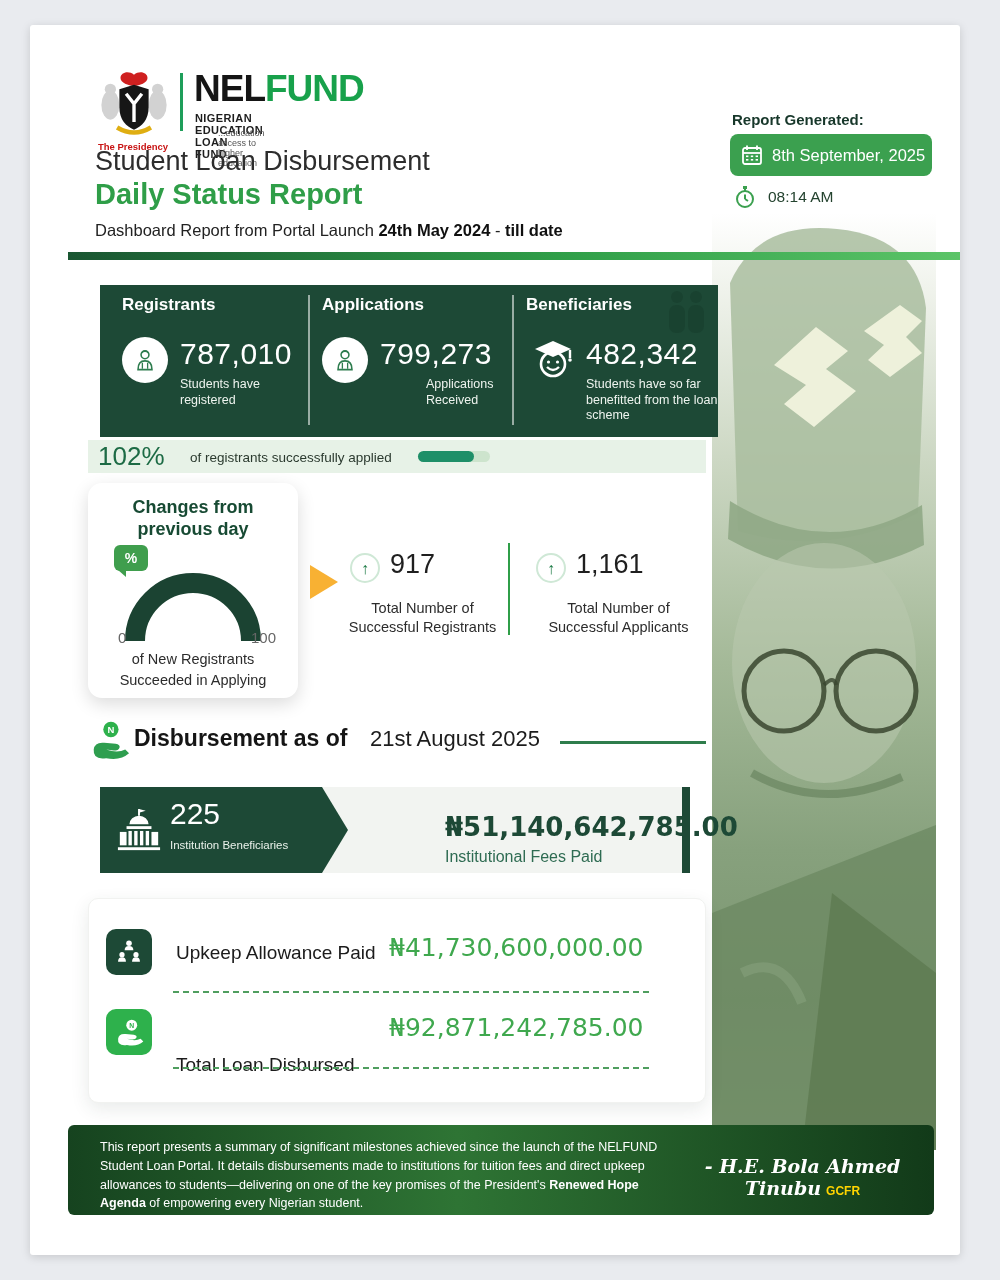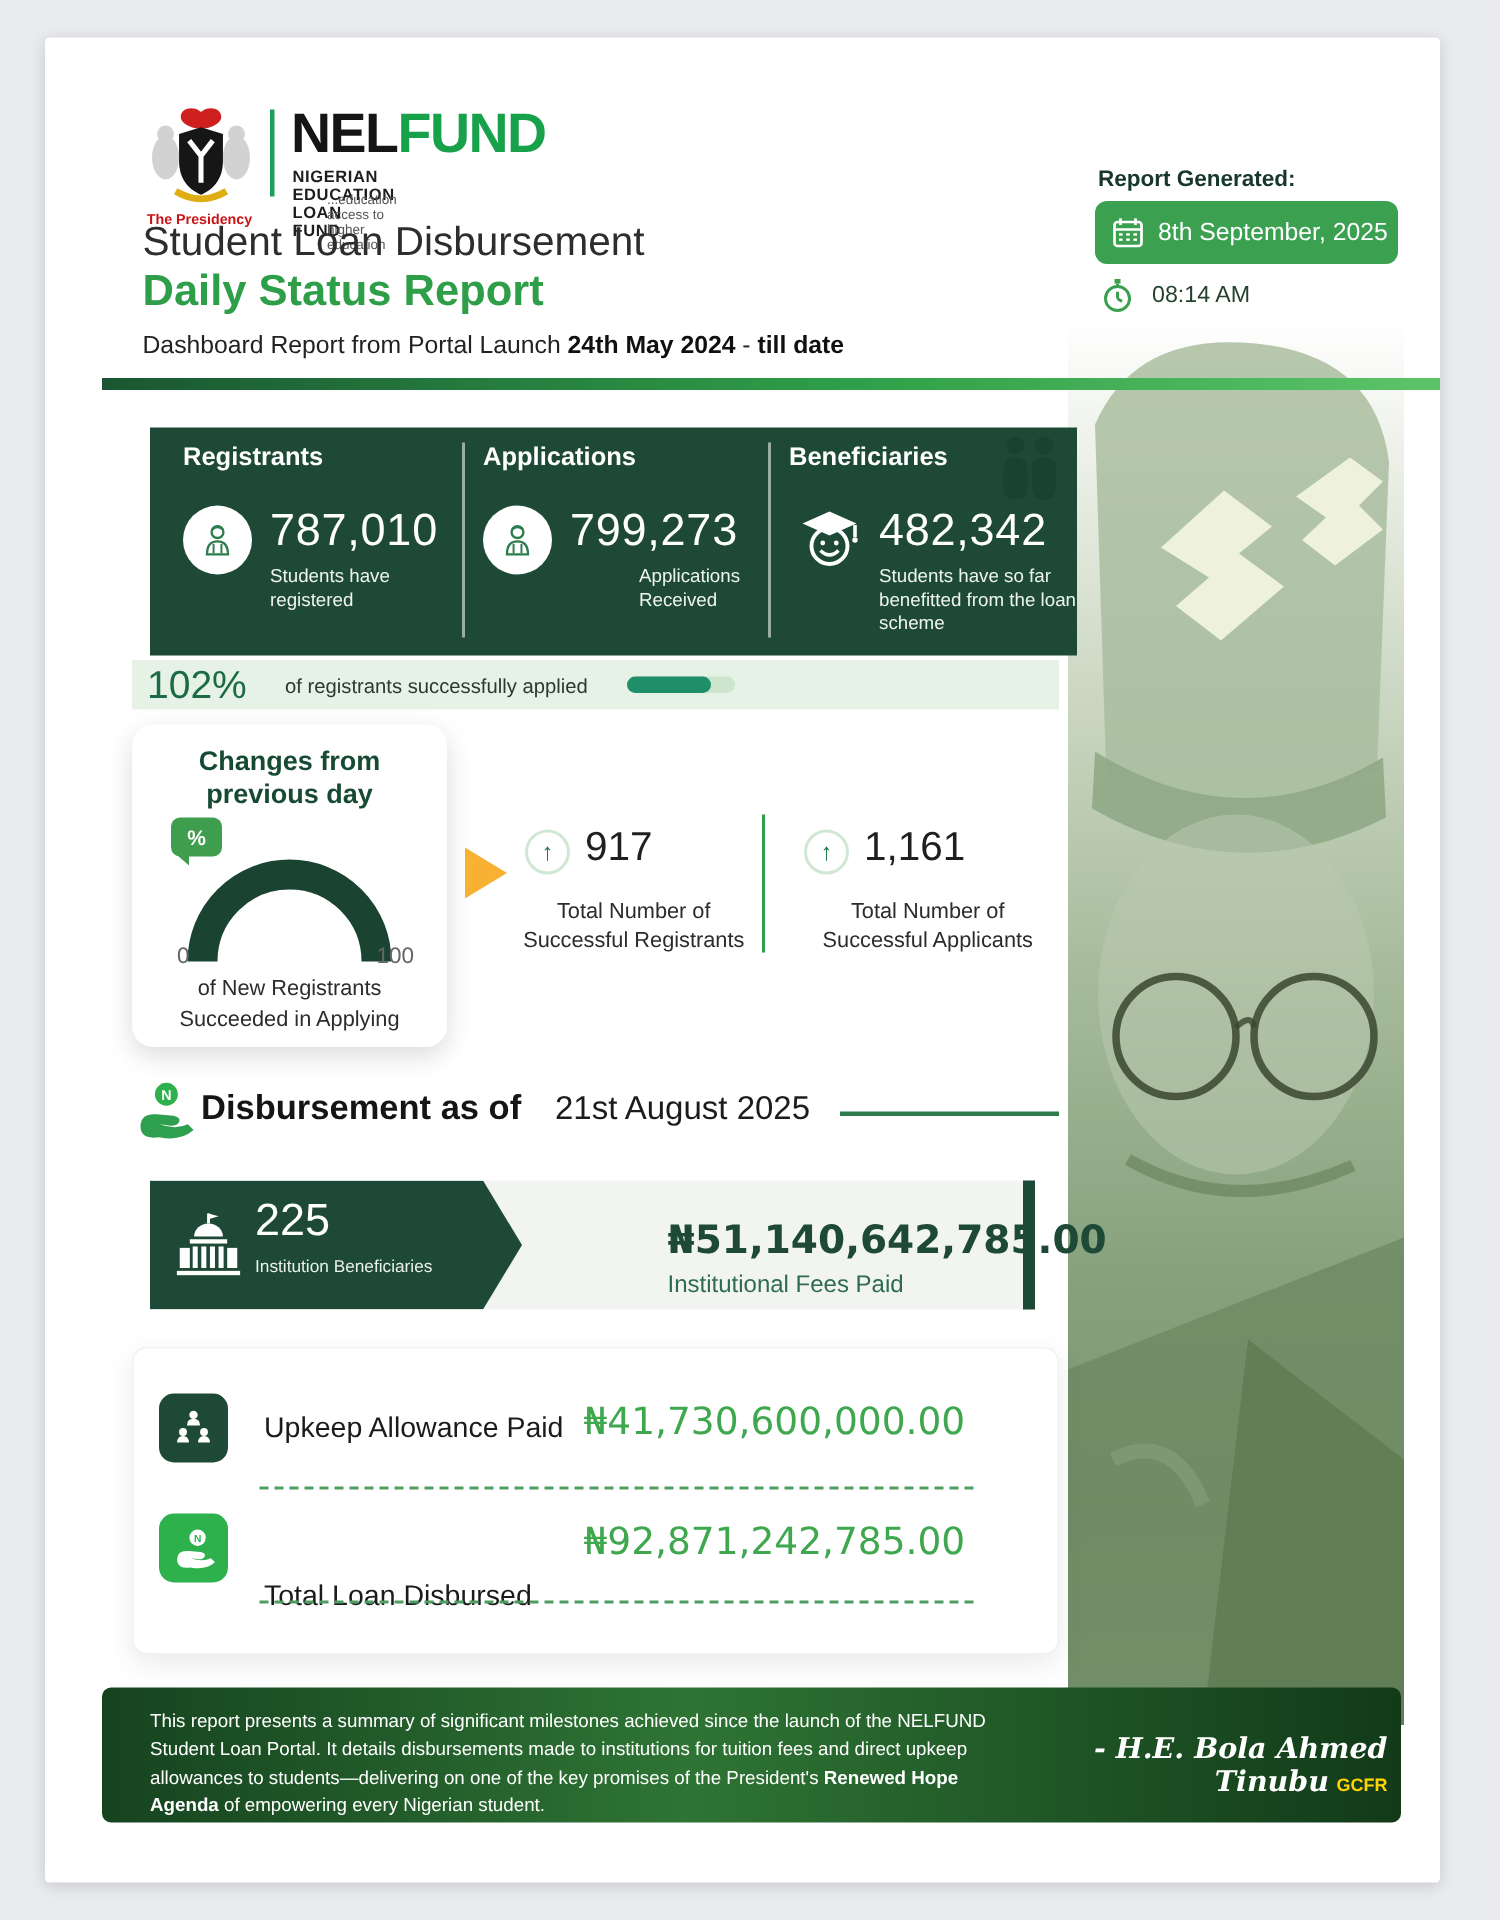--- a/index.html
+++ b/index.html
@@ -113,21 +113,21 @@
   .t-icon.dark { background:#1d4936; } .t-icon.bright { background:#2eb14c; }
   .t-label { position:absolute; left:87px; font-size:19px; color:#1b1b1b; }
   .t-amount { position:absolute; left:300px; font-size:25px; color:#3fa84e; font-family:"DejaVu Sans", sans-serif; }
   .t-dash { position:absolute; left:84px; width:476px; border-top:2px dashed #4f9e5f; }
 
   
   .footer { position:absolute; left:38px; top:1100px; width:866px; height:90px; border-radius:6px;
             background:linear-gradient(90deg,#16431f,#2e7434 45%,#123a19); }
   .footer-text { position:absolute; left:32px; top:13px; width:560px; font-size:12.5px; color:#fff; line-height:1.5; }
   .footer-text b { font-weight:bold; }
-  .signature { position:absolute; left:612px; top:30px; width:245px; text-align:right; color:#fff; }
+  .signature { position:absolute; left:612px; top:30px; width:245px; text-align:center; color:#fff; }
   .sig-name { font-family:"DejaVu Serif", serif; font-style:italic; font-weight:bold; font-size:19px; }
   .sig-honors { font-size:12px; font-weight:bold; color:#ffd400; margin-left:5px; }
 </style>
 </head>
 <body>
 
 <div class="page">
 
   <div class="photo-panel">
     <svg width="224" height="937" viewBox="0 0 224 937">

